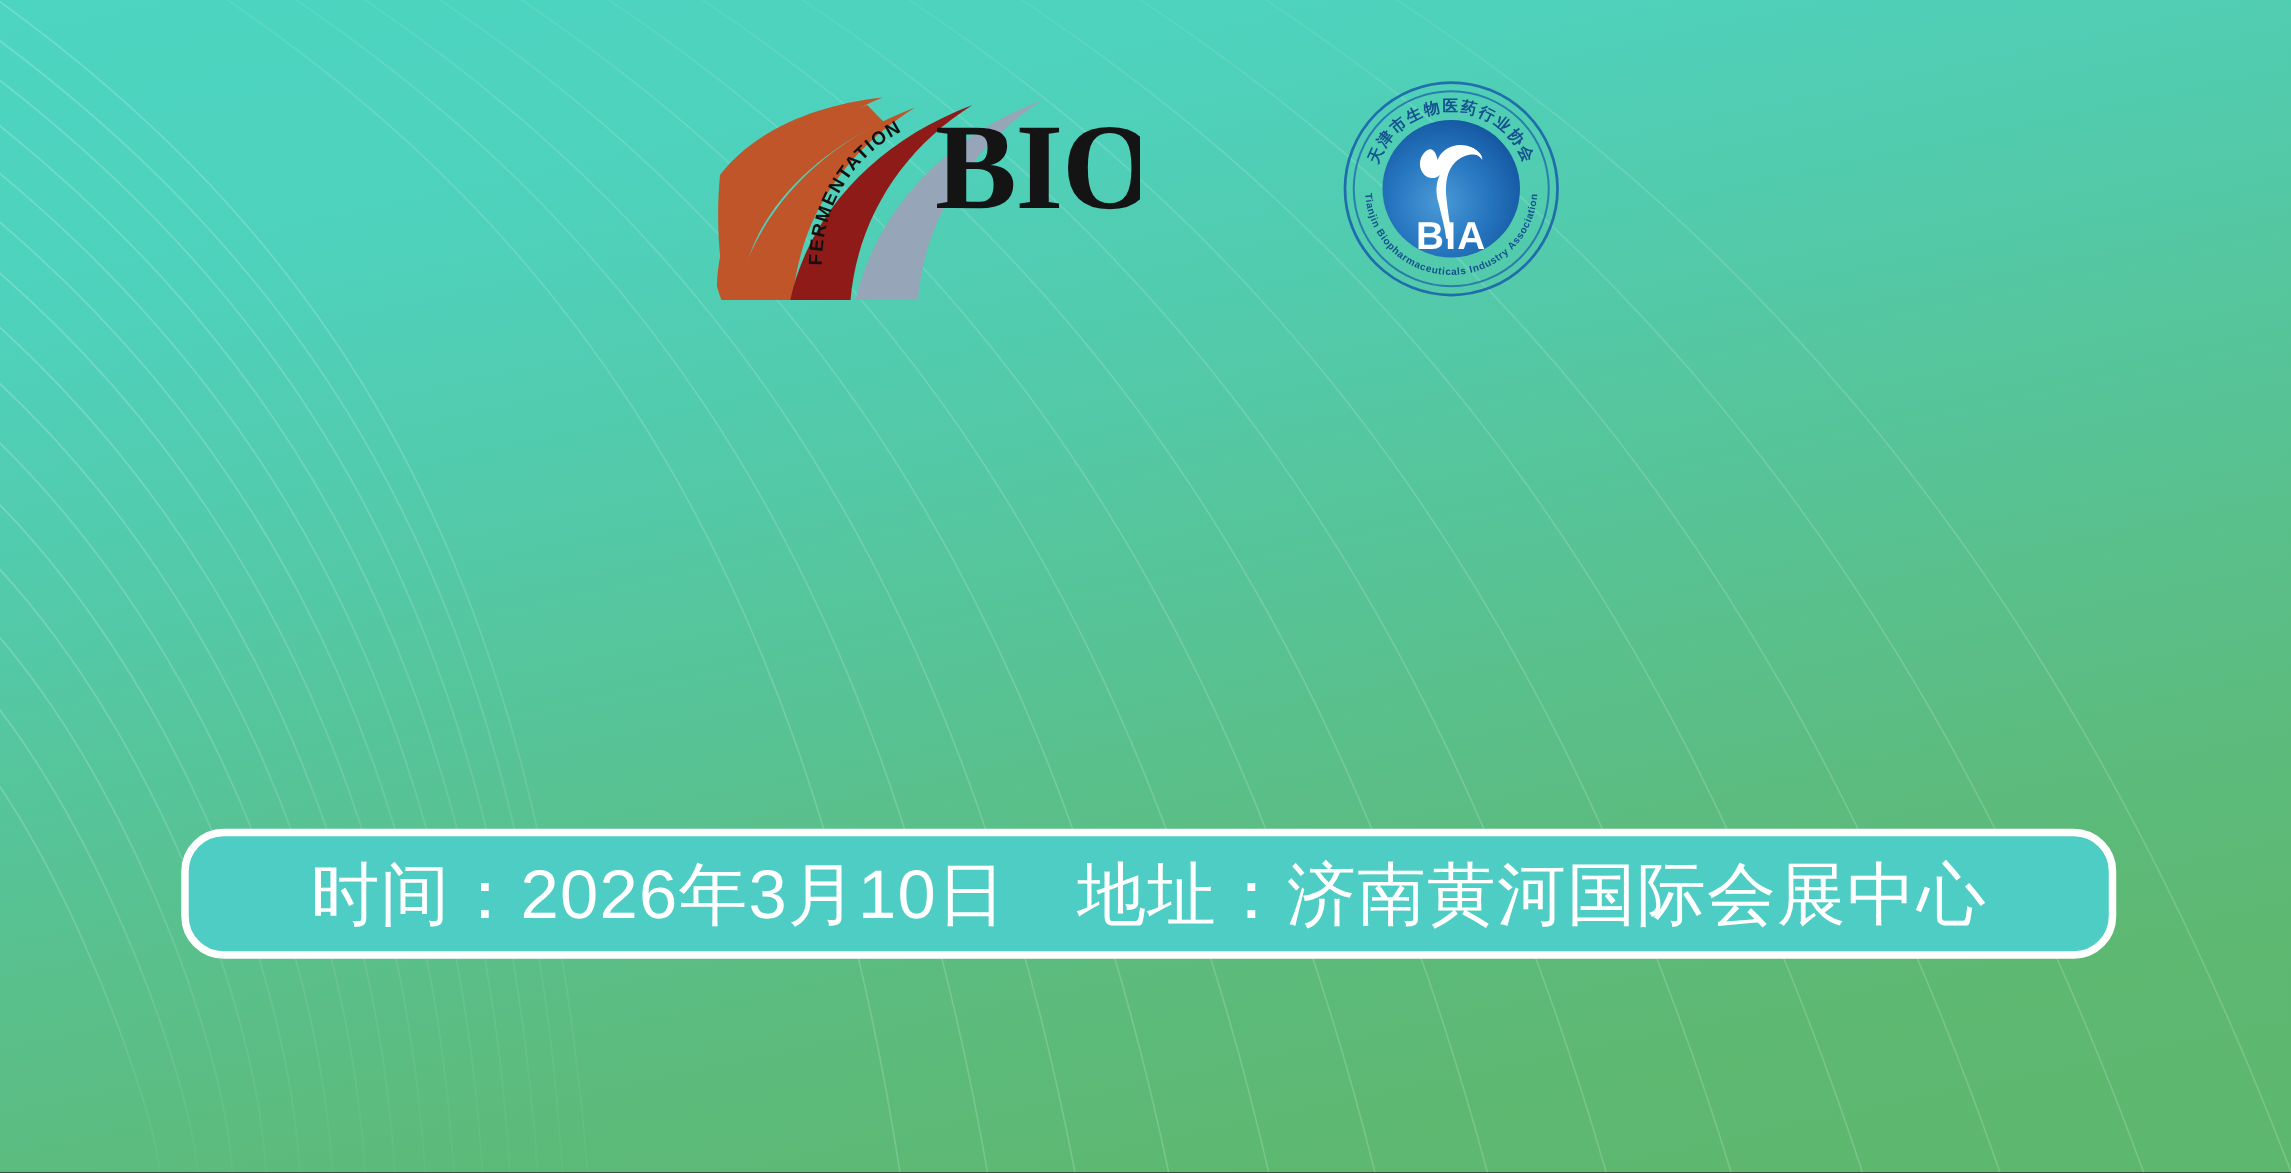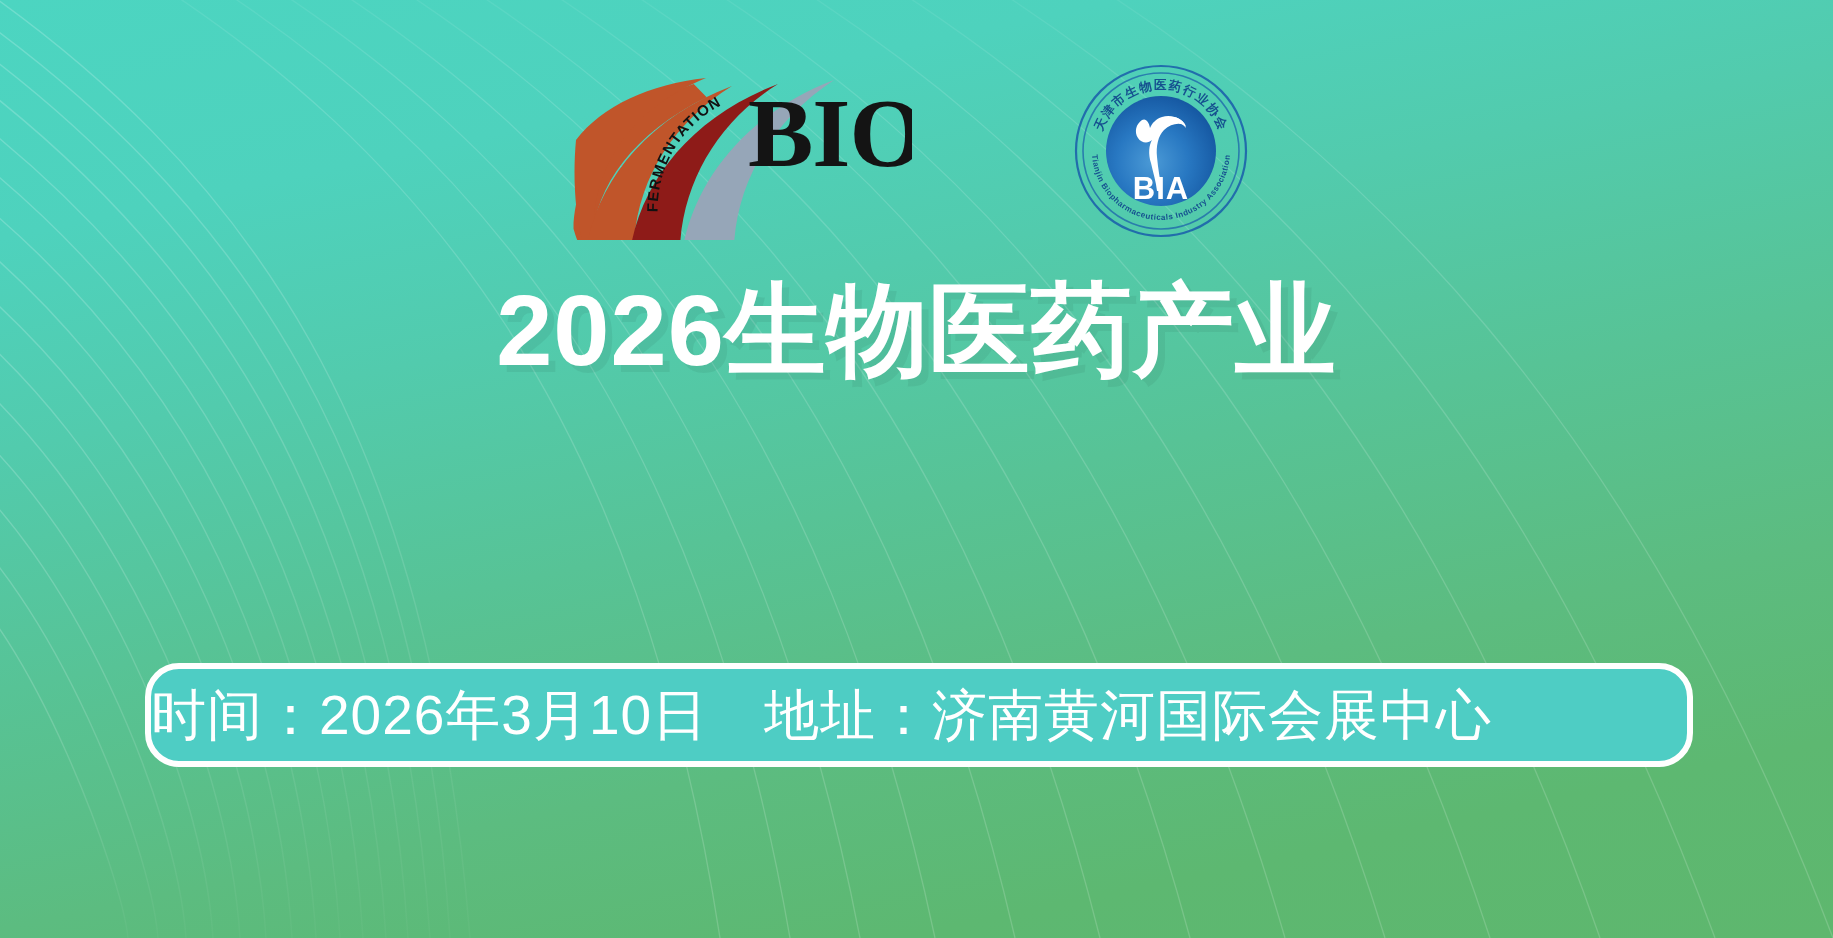--- a/index.html
+++ b/index.html
@@ -78,21 +78,21 @@
     left: 145px;
     top: 663px;
     width: 1548px;
     height: 104px;
     box-sizing: border-box;
     background: #4ecdc4;
     border: 6px solid #ffffff;
     border-radius: 34px;
     display: flex;
     align-items: center;
-    justify-content: flex-start;
+    justify-content: center;
   }
   .info-text {
     color: #ffffff;
     font-size: 55px;
     font-weight: 400;
     letter-spacing: 1px;
     white-space: nowrap;
     line-height: 1;
   }
 </style>
@@ -210,20 +210,19 @@
           <textPath href="#cnArc" startOffset="50%" text-anchor="middle">天津市生物医药行业协会</textPath>
         </text>
         <text font-family="&quot;Liberation Sans&quot;, sans-serif" font-size="8" font-weight="700" fill="#15508f" letter-spacing="0.5">
           <textPath href="#enArc" startOffset="50%" text-anchor="middle">Tianjin Biopharmaceuticals Industry Association</textPath>
         </text>
       </svg>
     </div>
   </div>
 
   <div class="title-block">
-    <span class="title-line title-line-1">2026生物医药产业</span>
   </div>
 
   <div class="info-bar">
     <span class="info-text">时间：2026年3月10日　地址：济南黄河国际会展中心</span>
   </div>
 
 </div>
 
 </body></html>

